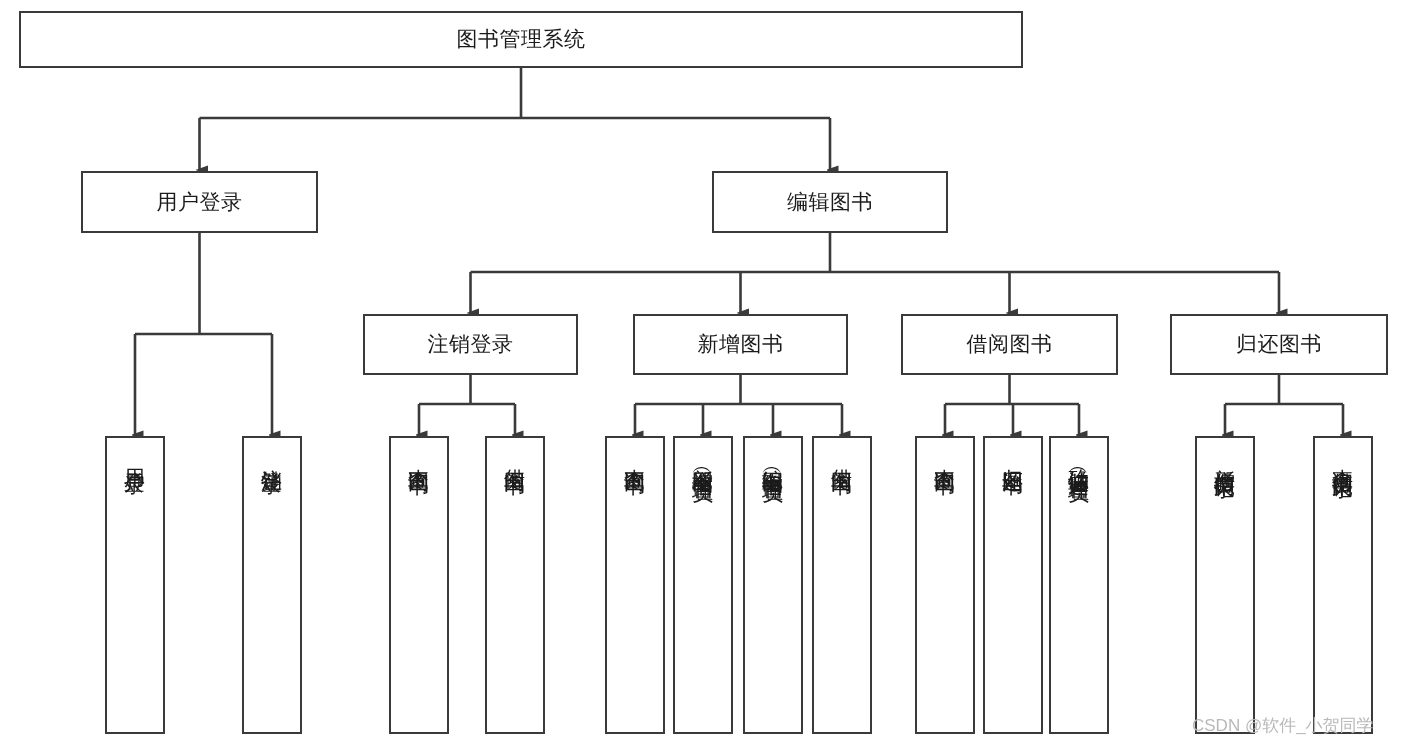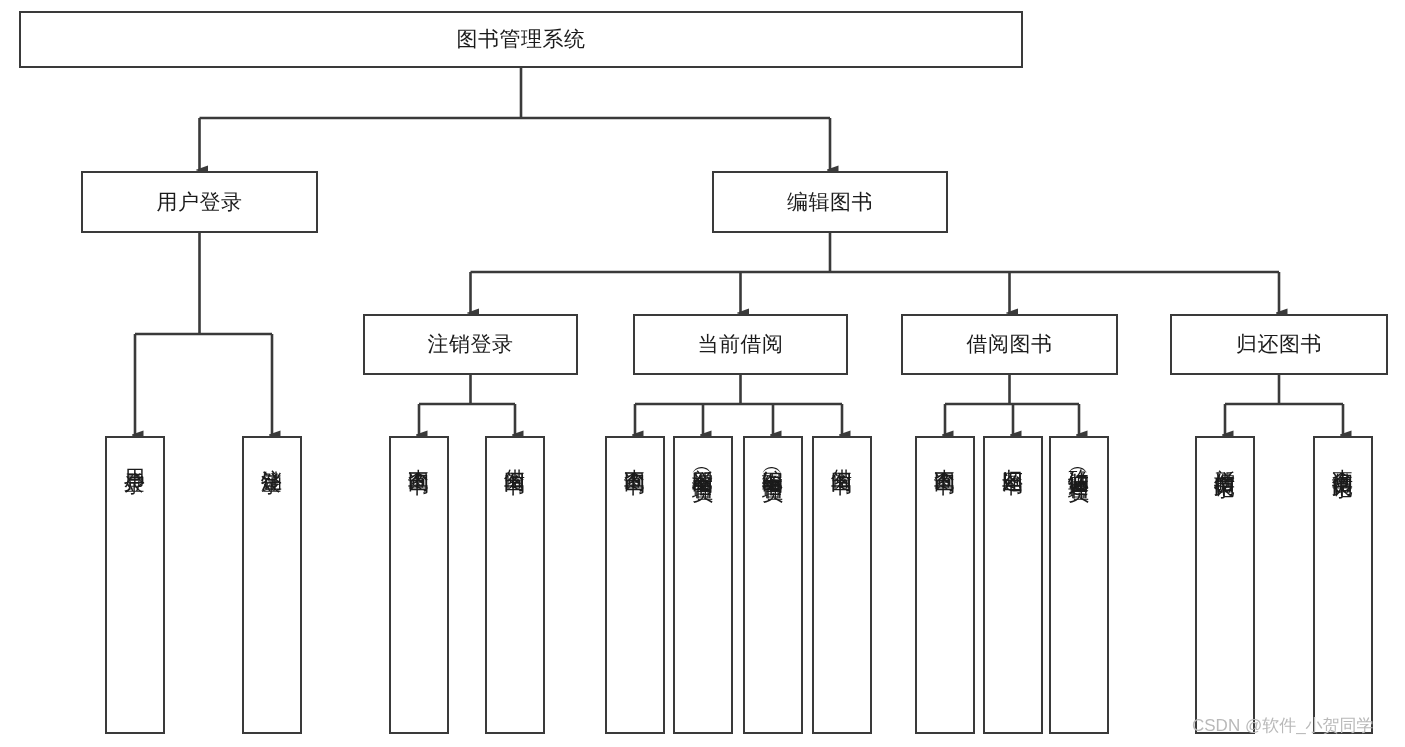--- a/index.html
+++ b/index.html
@@ -124,21 +124,21 @@
       <div class="node horiz" style="left: 81px; top: 171px; width: 237px; height: 62px; border-color: rgb(58, 58, 58); background: rgb(255, 255, 255);">
         <span class="label" style="color: rgb(27, 27, 27);">用户登录</span>
       </div>
       <div class="node horiz" style="left: 712px; top: 171px; width: 236px; height: 62px; border-color: rgb(58, 58, 58); background: rgb(255, 255, 255);">
         <span class="label" style="color: rgb(27, 27, 27);">编辑图书</span>
       </div>
       <div class="node horiz" style="left: 363px; top: 314px; width: 215px; height: 61px; border-color: rgb(58, 58, 58); background: rgb(255, 255, 255);">
         <span class="label" style="color: rgb(27, 27, 27);">注销登录</span>
       </div>
       <div class="node horiz" style="left: 633px; top: 314px; width: 215px; height: 61px; border-color: rgb(58, 58, 58); background: rgb(255, 255, 255);">
-        <span class="label" style="color: rgb(27, 27, 27);">当前借阅</span>
+        <span class="label" style="color: rgb(27, 27, 27);">新增图书</span>
       </div>
       <div class="node horiz" style="left: 901px; top: 314px; width: 217px; height: 61px; border-color: rgb(58, 58, 58); background: rgb(255, 255, 255);">
         <span class="label" style="color: rgb(27, 27, 27);">借阅图书</span>
       </div>
       <div class="node horiz" style="left: 1170px; top: 314px; width: 218px; height: 61px; border-color: rgb(58, 58, 58); background: rgb(255, 255, 255);">
         <span class="label" style="color: rgb(27, 27, 27);">归还图书</span>
       </div>
       <div class="node vert" style="left: 105px; top: 436px; width: 60px; height: 298px; border-color: rgb(58, 58, 58); background: rgb(255, 255, 255);">
         <span class="label" style="color: rgb(27, 27, 27);">用户登录</span>
       </div>

